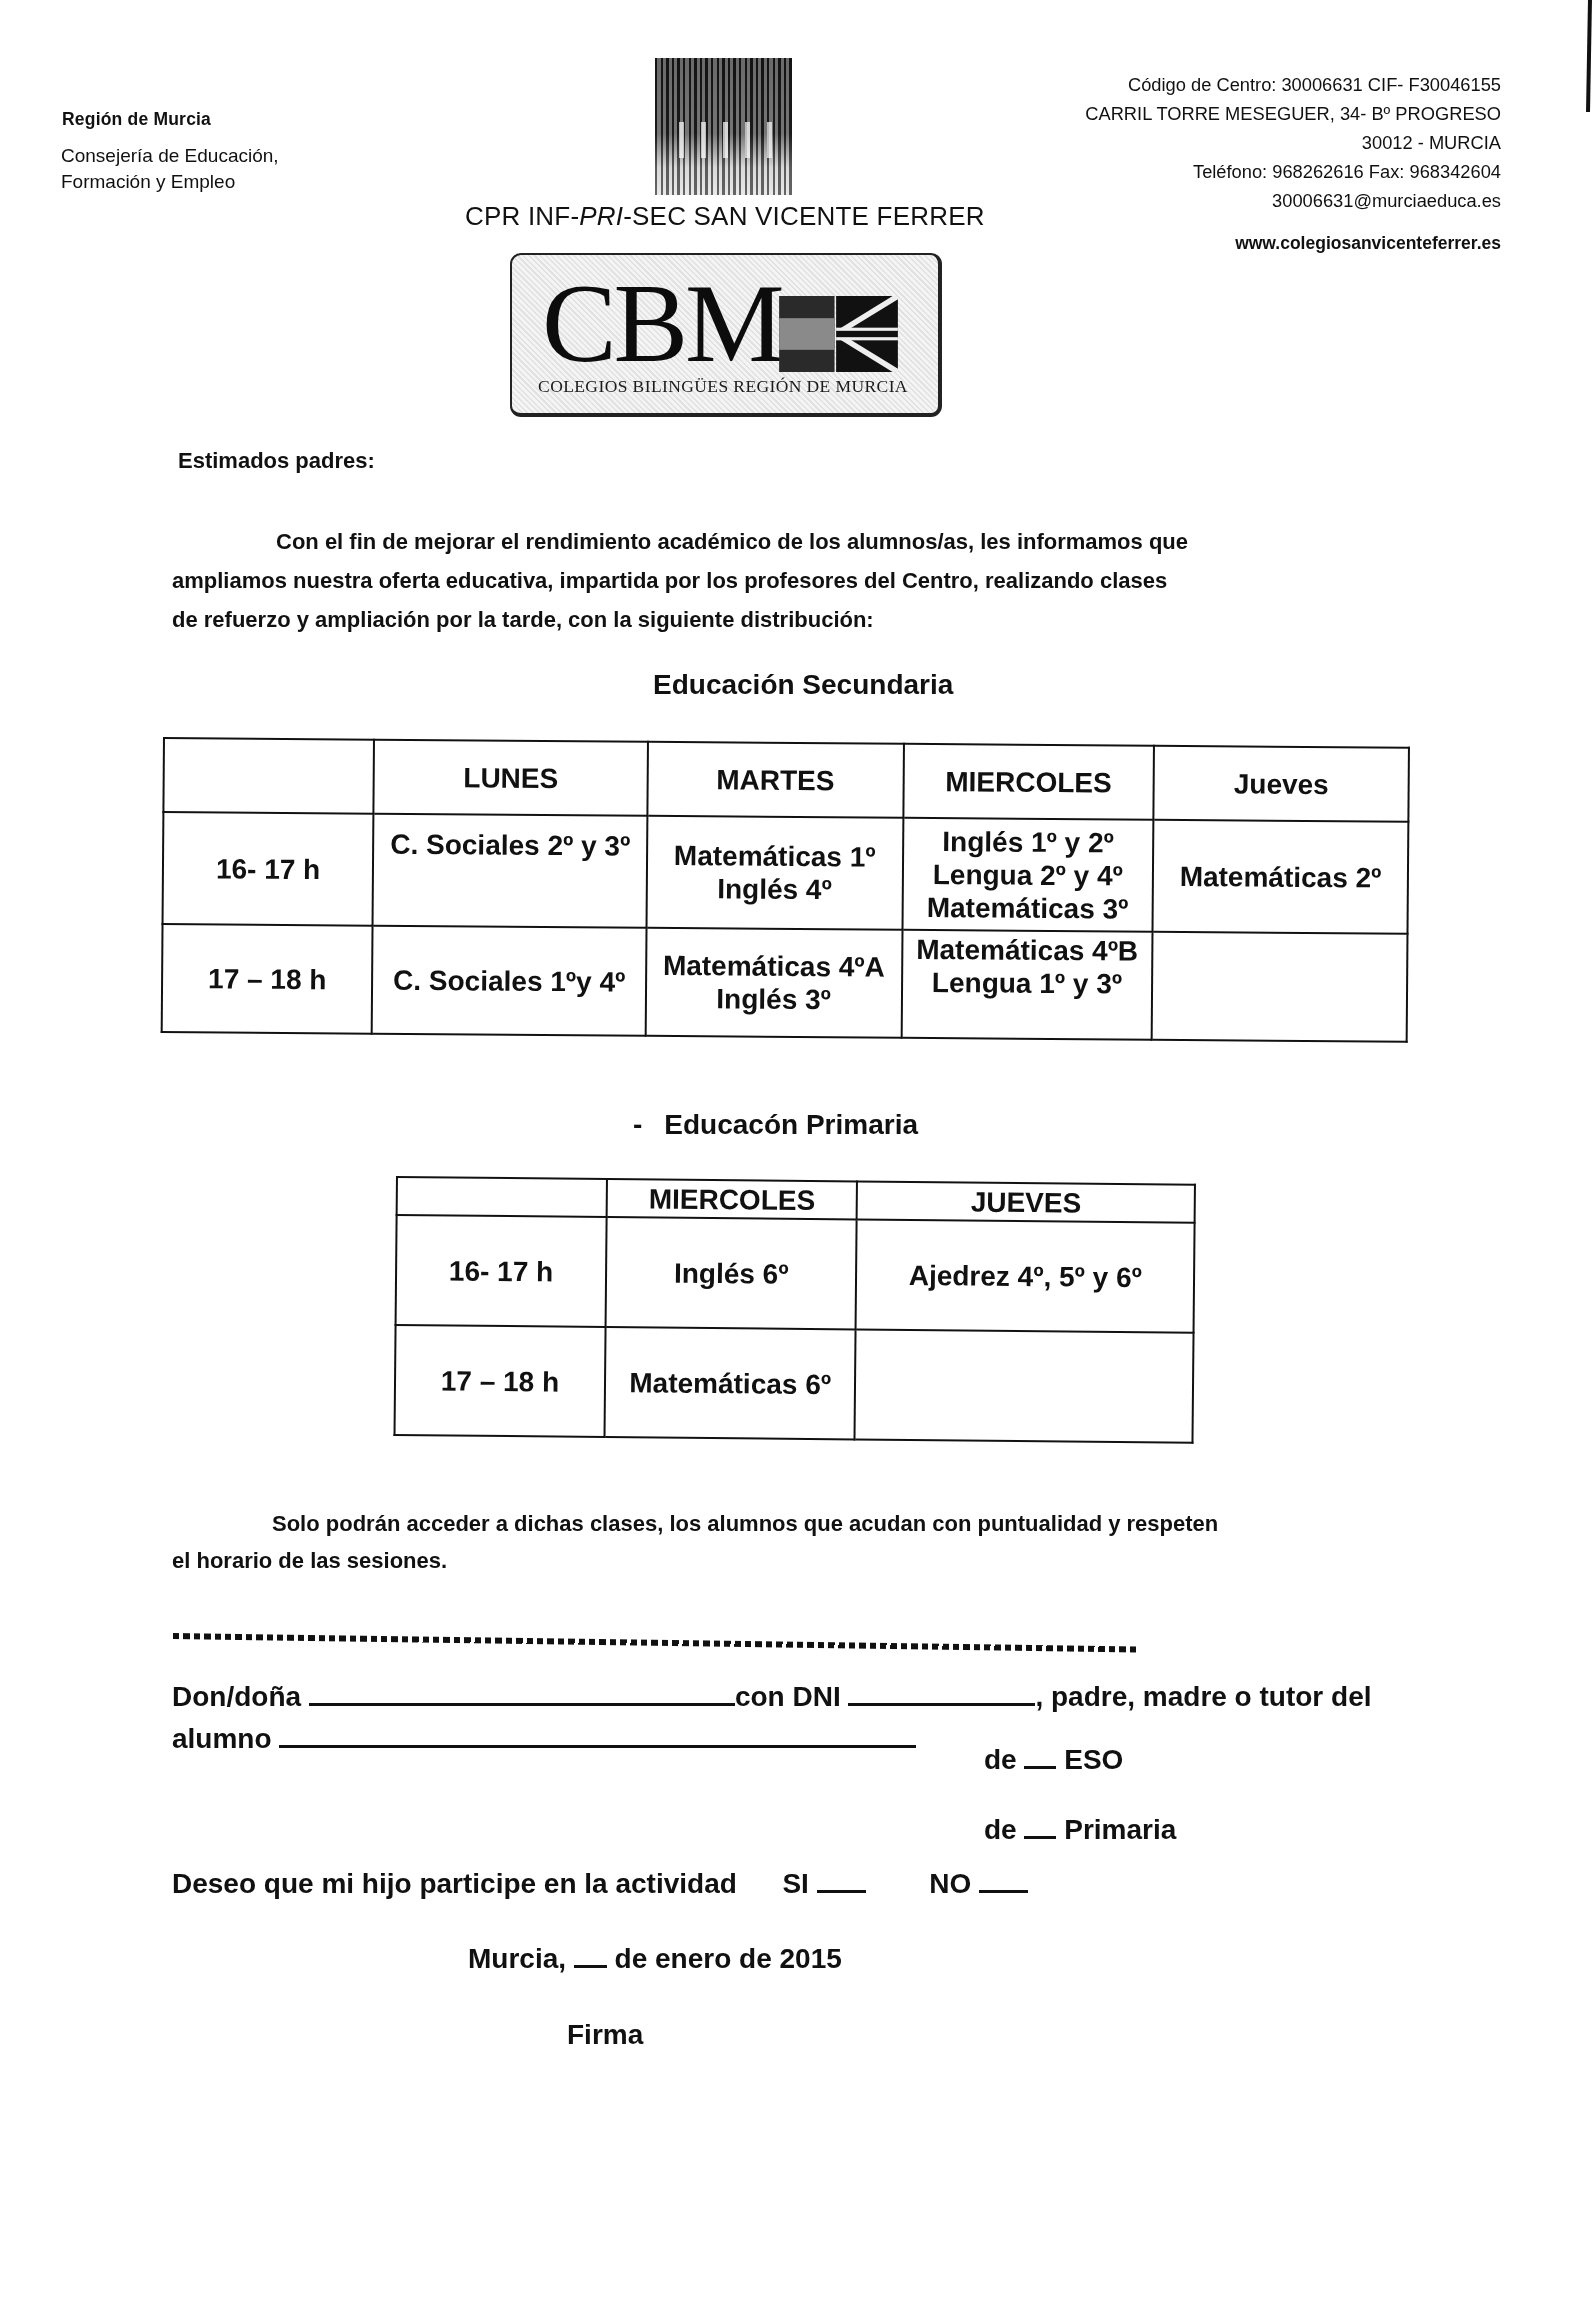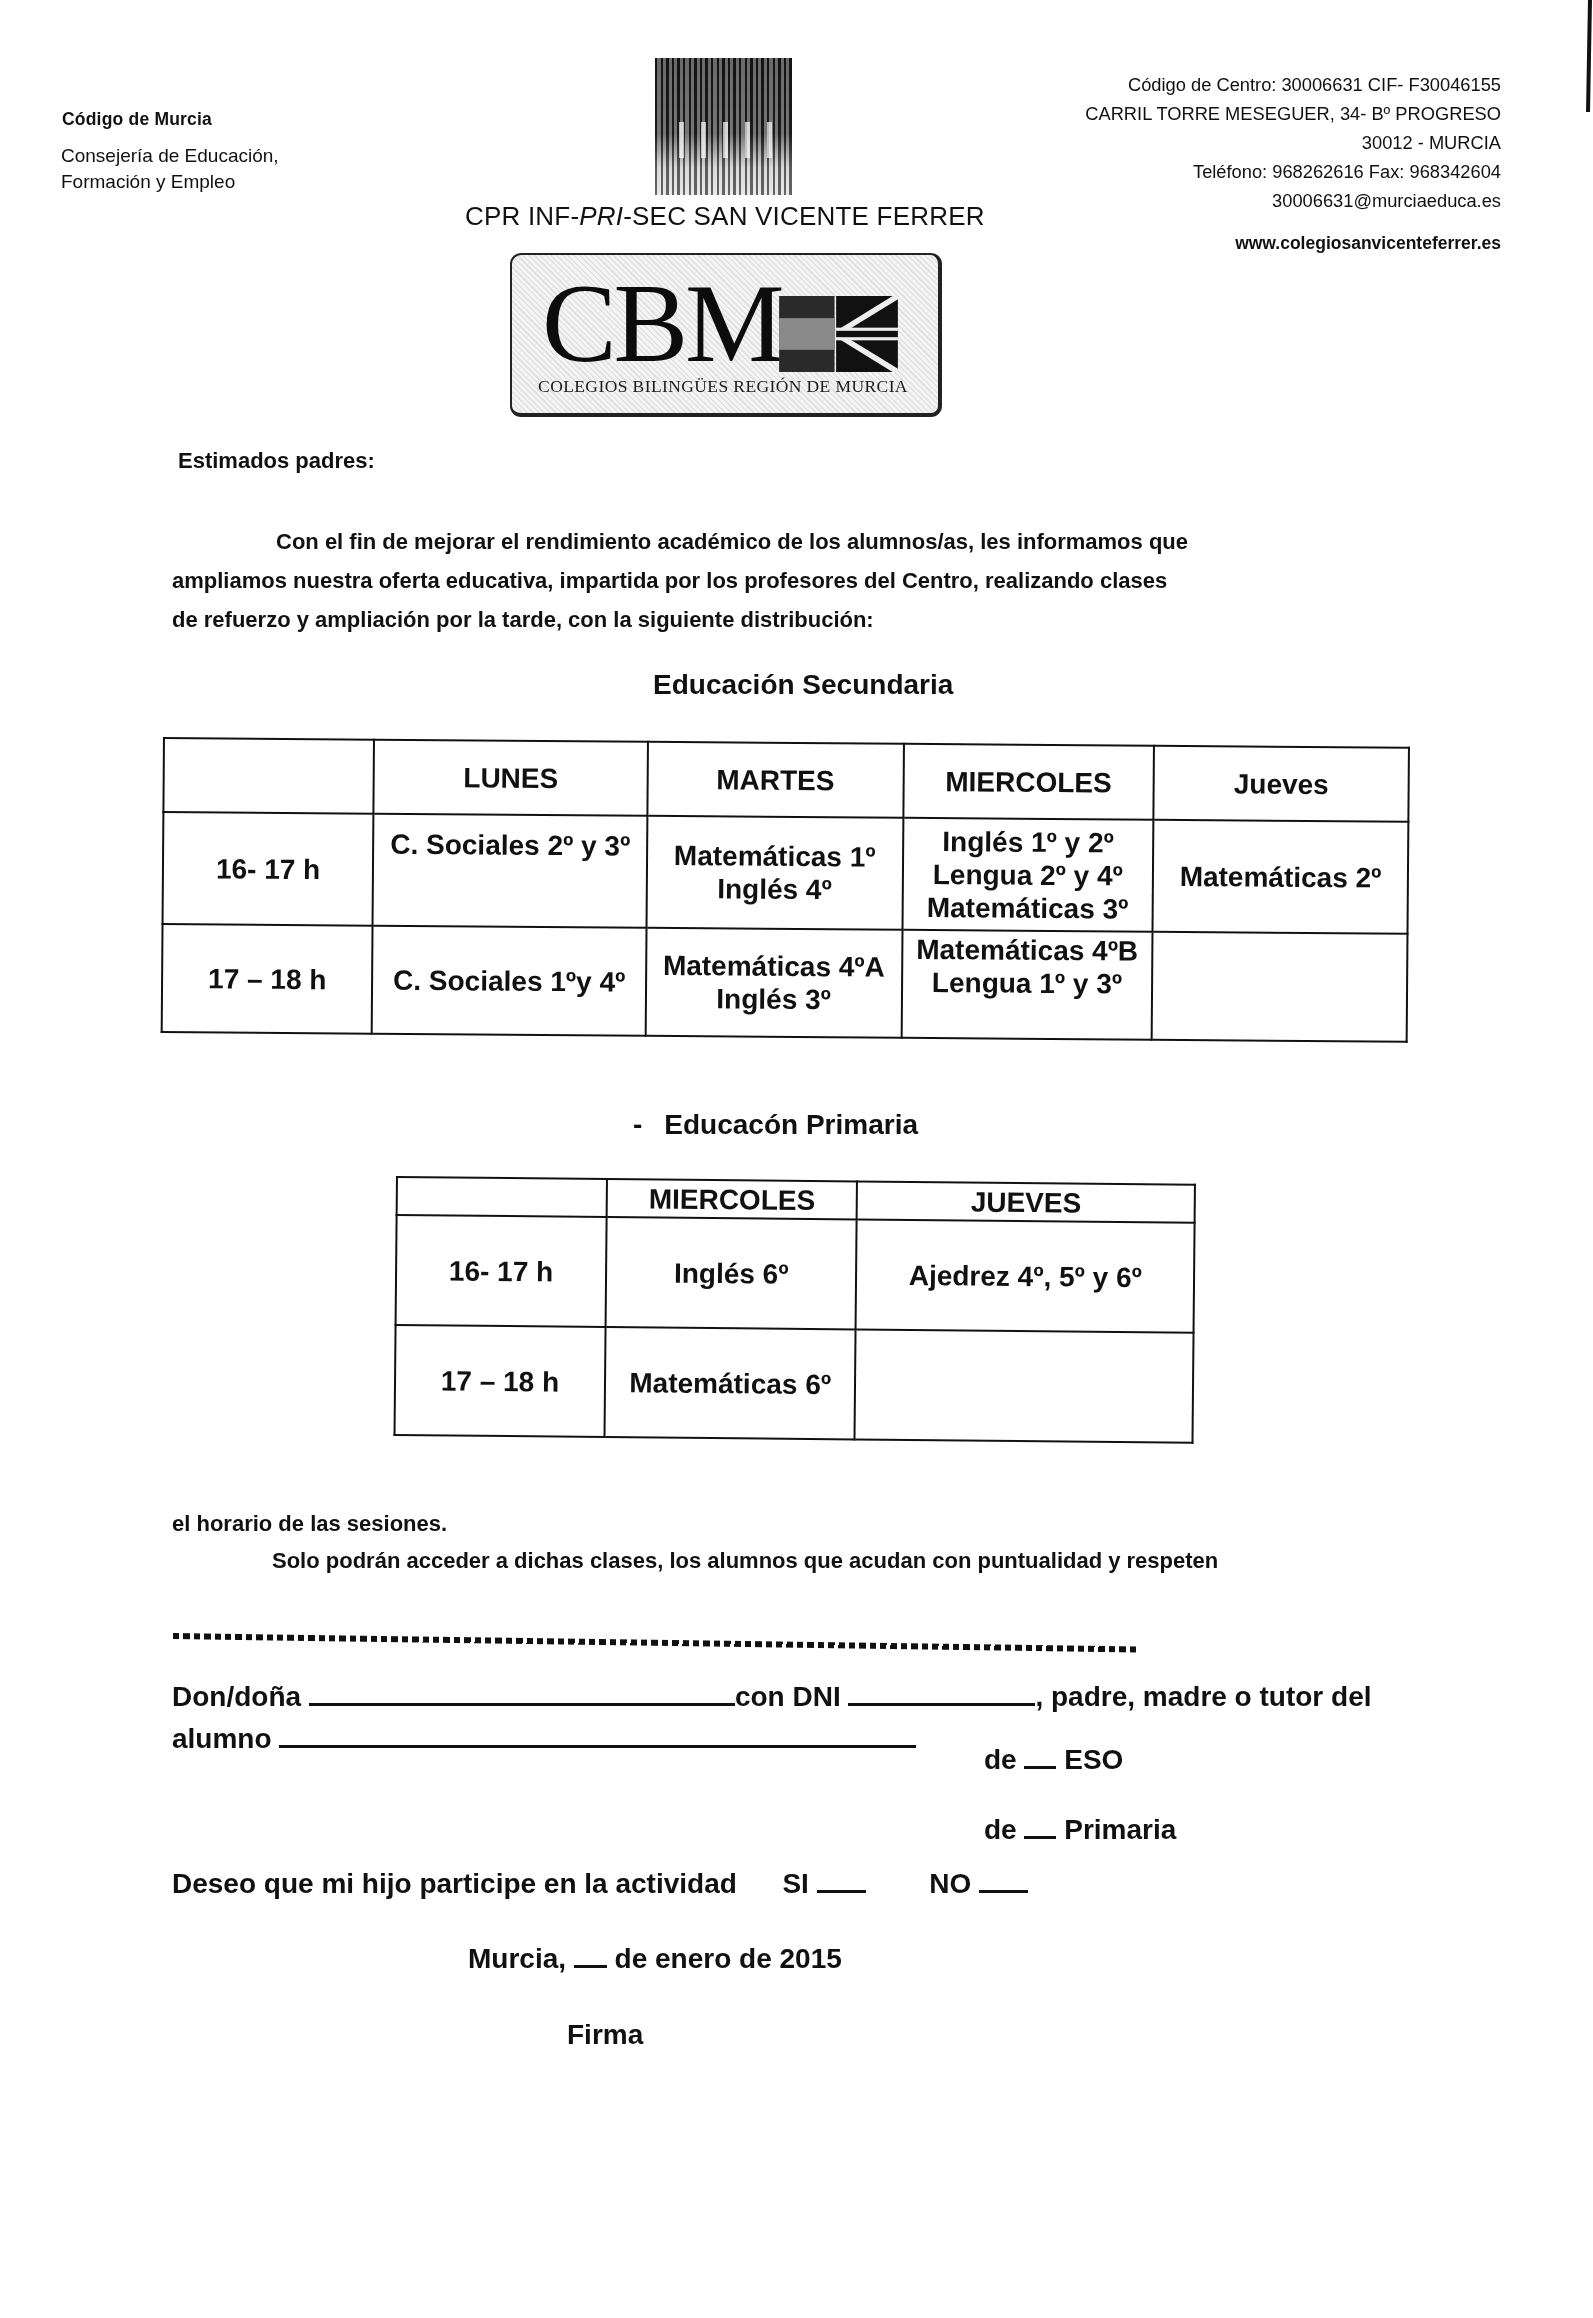--- a/index.html
+++ b/index.html
@@ -90,21 +90,21 @@
     .row-don { left: 172px; top: 1681px; }
     .row-alumno { left: 172px; top: 1723px; }
     .row-eso { left: 984px; top: 1744px; }
     .row-prim { left: 984px; top: 1814px; }
     .row-fecha { left: 468px; top: 1943px; }
     .row-firma { left: 567px; top: 2019px; }
   </style>
 </head>
 <body>
 
-<div class="abs region-title">Código de Murcia</div>
+<div class="abs region-title">Región de Murcia</div>
 <div class="abs consejeria">
   <div>Consejería de Educación,</div>
   <div>Formación y Empleo</div>
 </div>
 
 <div class="abs school-photo">
     <div class="pillars"></div>
   </div>
 <div class="abs school-name"><span>CPR INF-</span><i>PRI</i><span>-SEC SAN VICENTE FERRER</span></div>
 
@@ -214,22 +214,22 @@
   </tr>
   <tr class="r2">
     <td>17 – 18 h</td>
     <td>Matemáticas 6º</td>
     <td></td>
   </tr>
 </tbody>
   </table>
 
 <div class="abs bodytext closing">
+  <div><span class="indent"></span><span>Solo podrán acceder a dichas clases, los alumnos que acudan con puntualidad y respeten</span></div>
   <div>el horario de las sesiones.</div>
-  <div><span class="indent"></span><span>Solo podrán acceder a dichas clases, los alumnos que acudan con puntualidad y respeten</span></div>
 </div>
 <div class="abs cut-line"></div>
 
 <div class="abs form-row row-don">
   <span>Don/doña</span>
   <span class="blank" style="width:426px"></span><span>con DNI</span>
   <span class="blank" style="width:187px"></span><span>, padre, madre o tutor del</span>
 </div>
 <div class="abs form-row row-alumno">
   <span>alumno</span>

